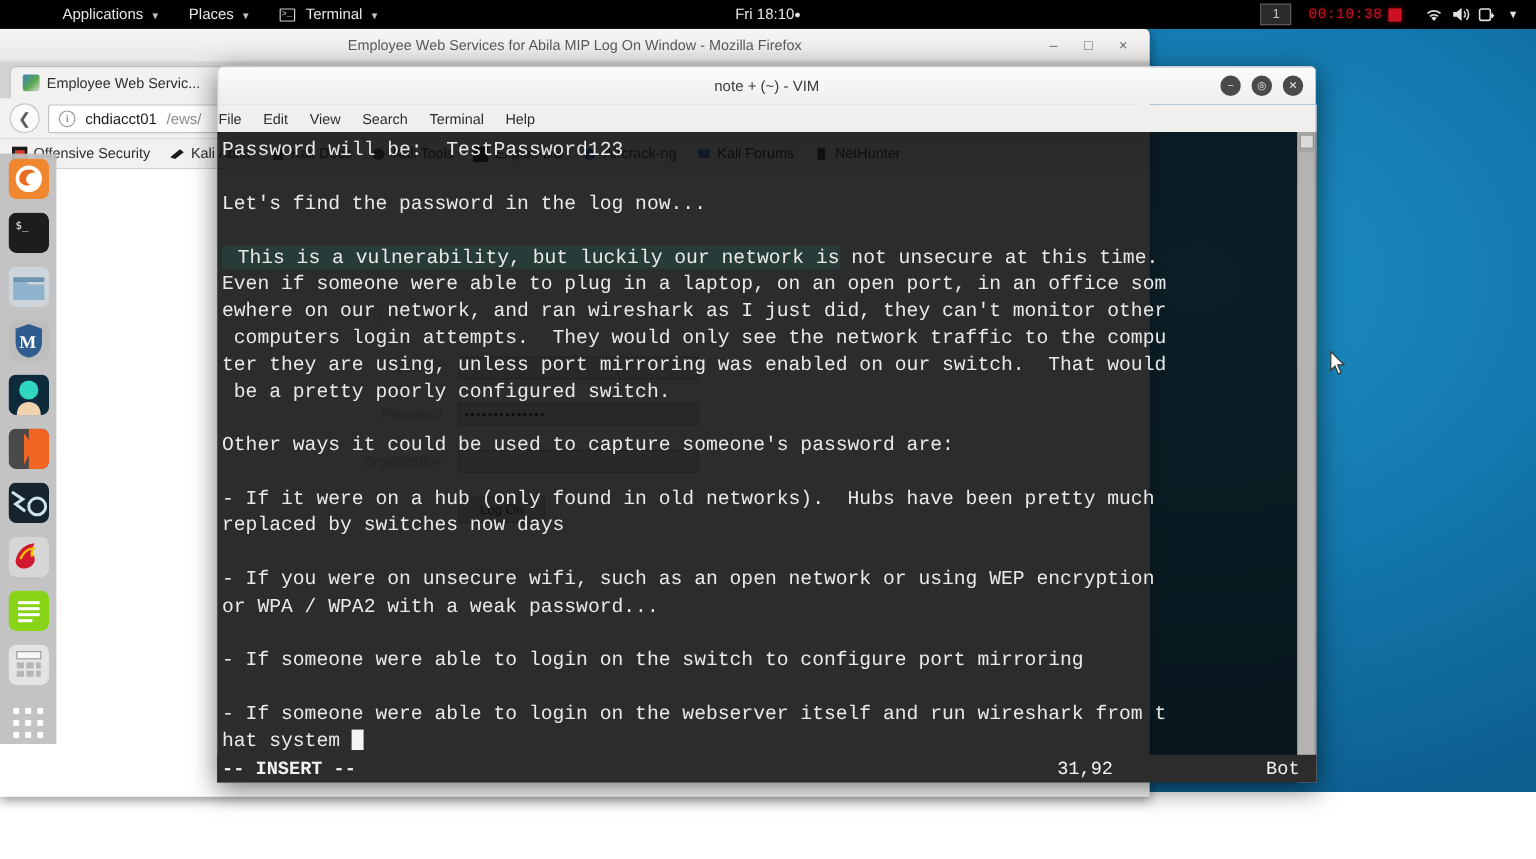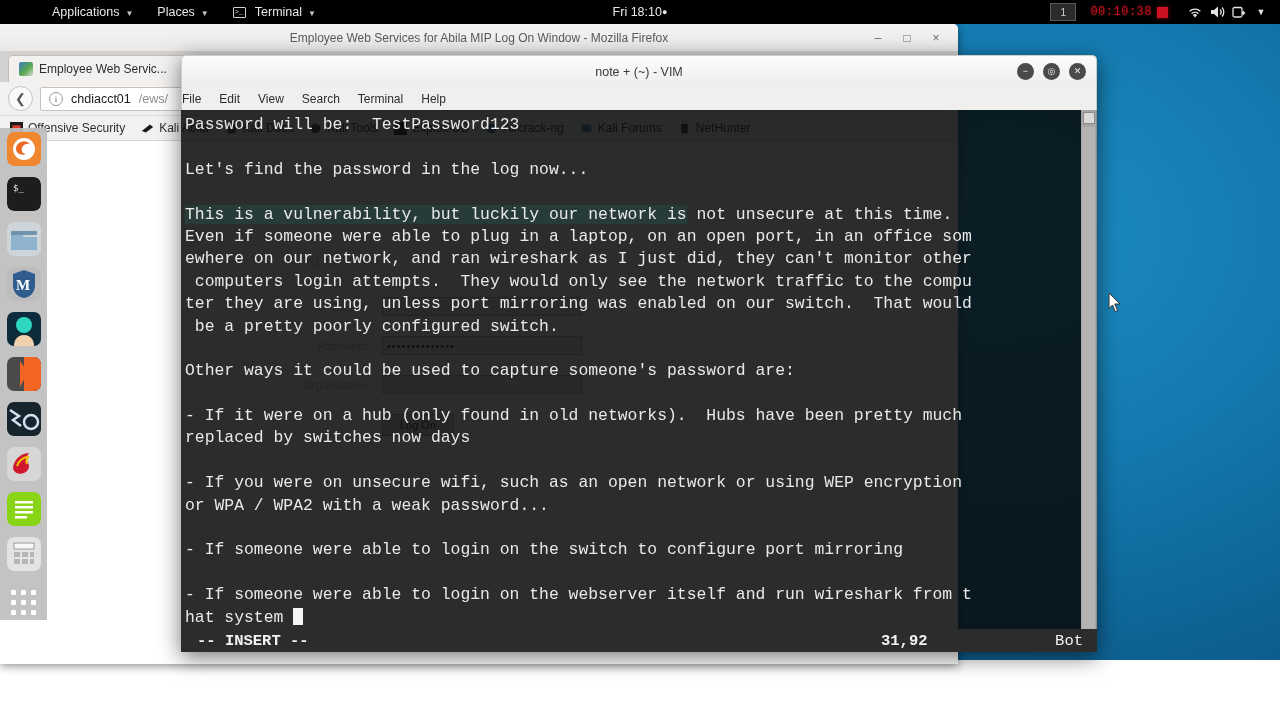--- a/index.html
+++ b/index.html
@@ -206,32 +206,32 @@
     border-radius:15px;
   }
   #vim-text {
     flex:1; background:rgba(8,10,11,.86);
     font-family:"Liberation Mono", monospace;
     font-size:16.4px; line-height:22.4px; color:#e9e9e9;
     padding:4px 0 0 2px; overflow:hidden; position:relative;
     white-space:pre;
   }
   #vim-text .line { height:22.4px; padding-left:2px; }
-  #vim-text .hl { background:rgba(36,72,66,.55); }
+  #vim-text .hl { background:rgba(36,72,66,.55);padding-left:13px; }
   #vim-cursor {
     display:inline-block; width:10px; height:17px; background:#f4f4f4;
     vertical-align:-3px;
   }
   #vim-status {
     position:absolute; left:0; right:0; bottom:0; height:23px;
     background:#2c2c2c; color:#f2f2f2; display:flex; align-items:center;
     font-family:"Liberation Mono", monospace; font-size:15.5px;
-    font-weight:bold; padding-left:16px;
-  }
-  #vim-pos { position:absolute; left:700px; font-weight:bold; }
+    font-weight:bold; padding-left:4px;
+  }
+  #vim-pos { position:absolute; left:700px; font-weight:normal; }
   #vim-bot { position:absolute; right:14px; font-weight:normal; }
   #vim-scrollbar {
     width:16px; background:#a8a6a4; border-right:1px solid #8e8c8a;
     position:relative;
   }
   .sb-arrow {
     position:absolute; left:2px; width:12px; height:12px;
     background:#dcdad8; border:1px solid #8e8c8a;
   }
   #sb-up { top:2px; }

